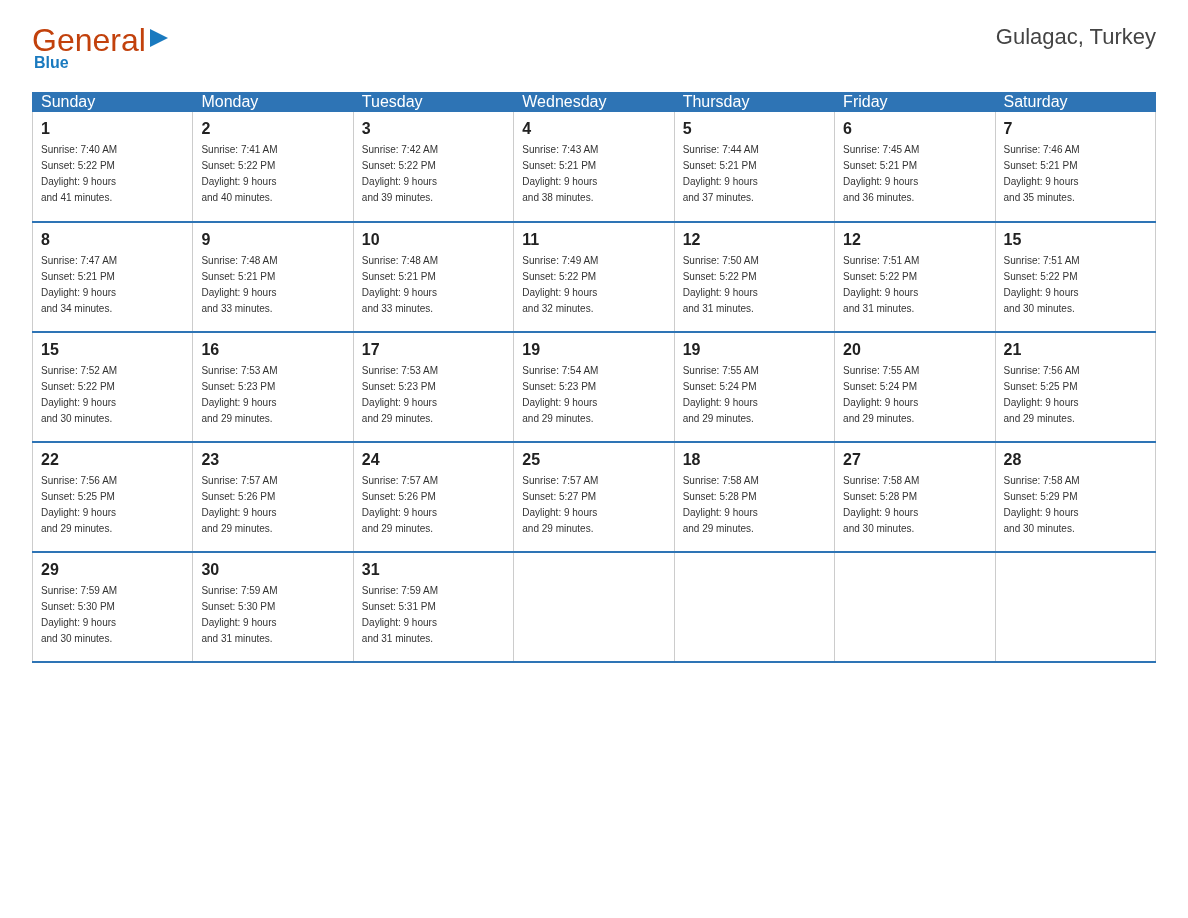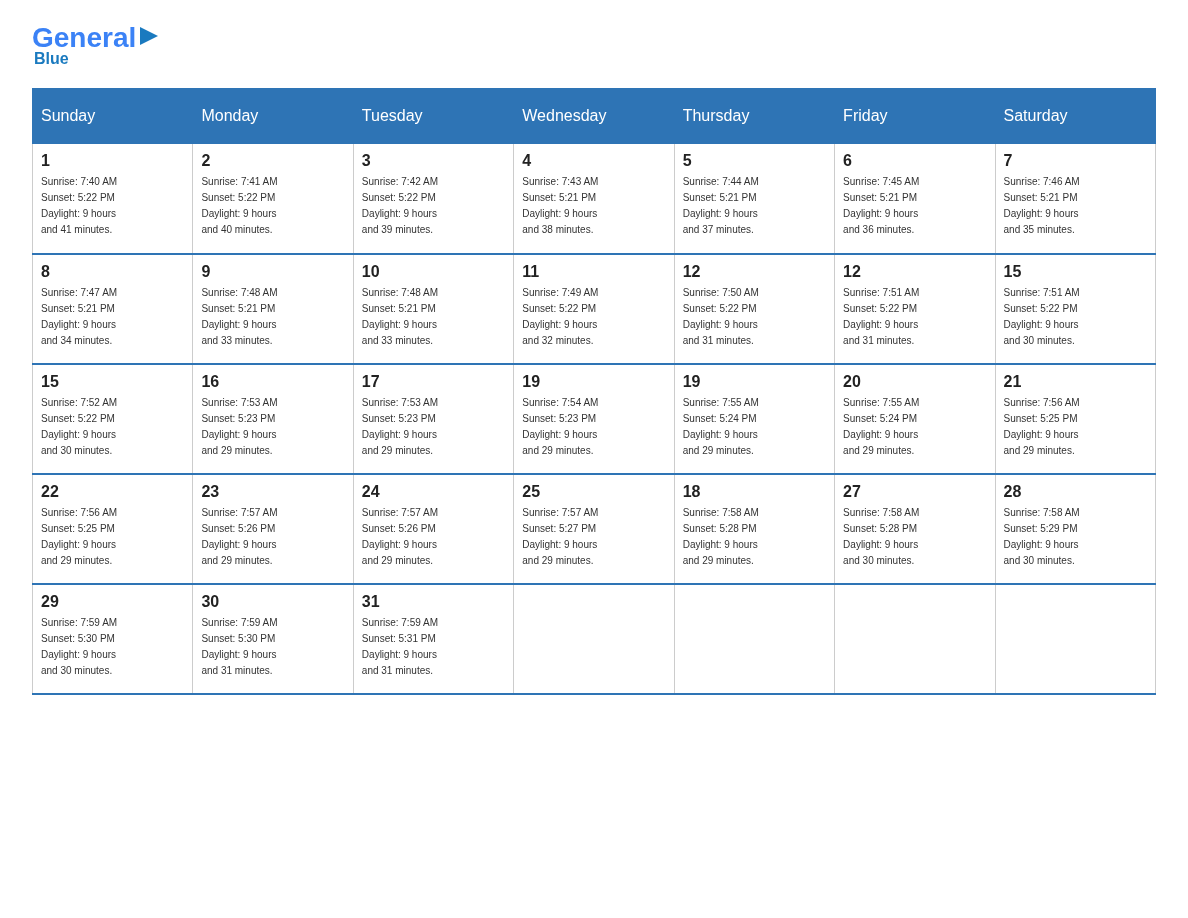--- a/index.html
+++ b/index.html
@@ -15,23 +15,23 @@
       justify-content: space-between;
       align-items: flex-start;
       margin-bottom: 20px;
     }
     .logo {
       display: flex;
       flex-direction: column;
       align-items: flex-start;
     }
     .logo-text {
-      font-size: 28px;
-      font-weight: bold;
-      color: #3b82f6;
+      font-size: 32px;
+      font-weight: normal;
+      color: #c2410c;
       line-height: 1;
     }
     .logo-bottom {
       color: #1a7abf;
       font-size: 16px;
       font-weight: bold;
       margin-top: -2px;
       margin-left: 2px;
     }
     .title-block {
@@ -51,21 +51,21 @@
     table {
       width: 100%;
       border-collapse: collapse;
       table-layout: fixed;
     }
     thead tr {
       background-color: #2e74b5;
       color: #fff;
     }
     thead th {
-      padding: 18px 8px;
+      padding: 0 8px;
       font-size: 16px;
       font-weight: normal;
       text-align: left;
       border: 1px solid #2e74b5;
     }
     tbody tr {
       border-bottom: 2px solid #2e74b5;
     }
     tbody td {
       padding: 8px;
@@ -99,20 +99,21 @@
   <div class="logo">
     <div style="display:flex; align-items:center;">
       <span class="logo-text">General</span>
       <svg width="22" height="22" viewBox="0 0 22 22" style="margin-left:2px; margin-top:-4px;">
         <polygon points="2,2 20,11 2,20" fill="#1a7abf"></polygon>
       </svg>
     </div>
     <div class="logo-bottom">Blue</div>
   </div>
   <div class="title-block">
+    <h2>Gulagac, Turkey</h2>
   </div>
 </div>
 
 <table>
   <thead>
     <tr>
       <th>Sunday</th>
       <th>Monday</th>
       <th>Tuesday</th>
       <th>Wednesday</th>

